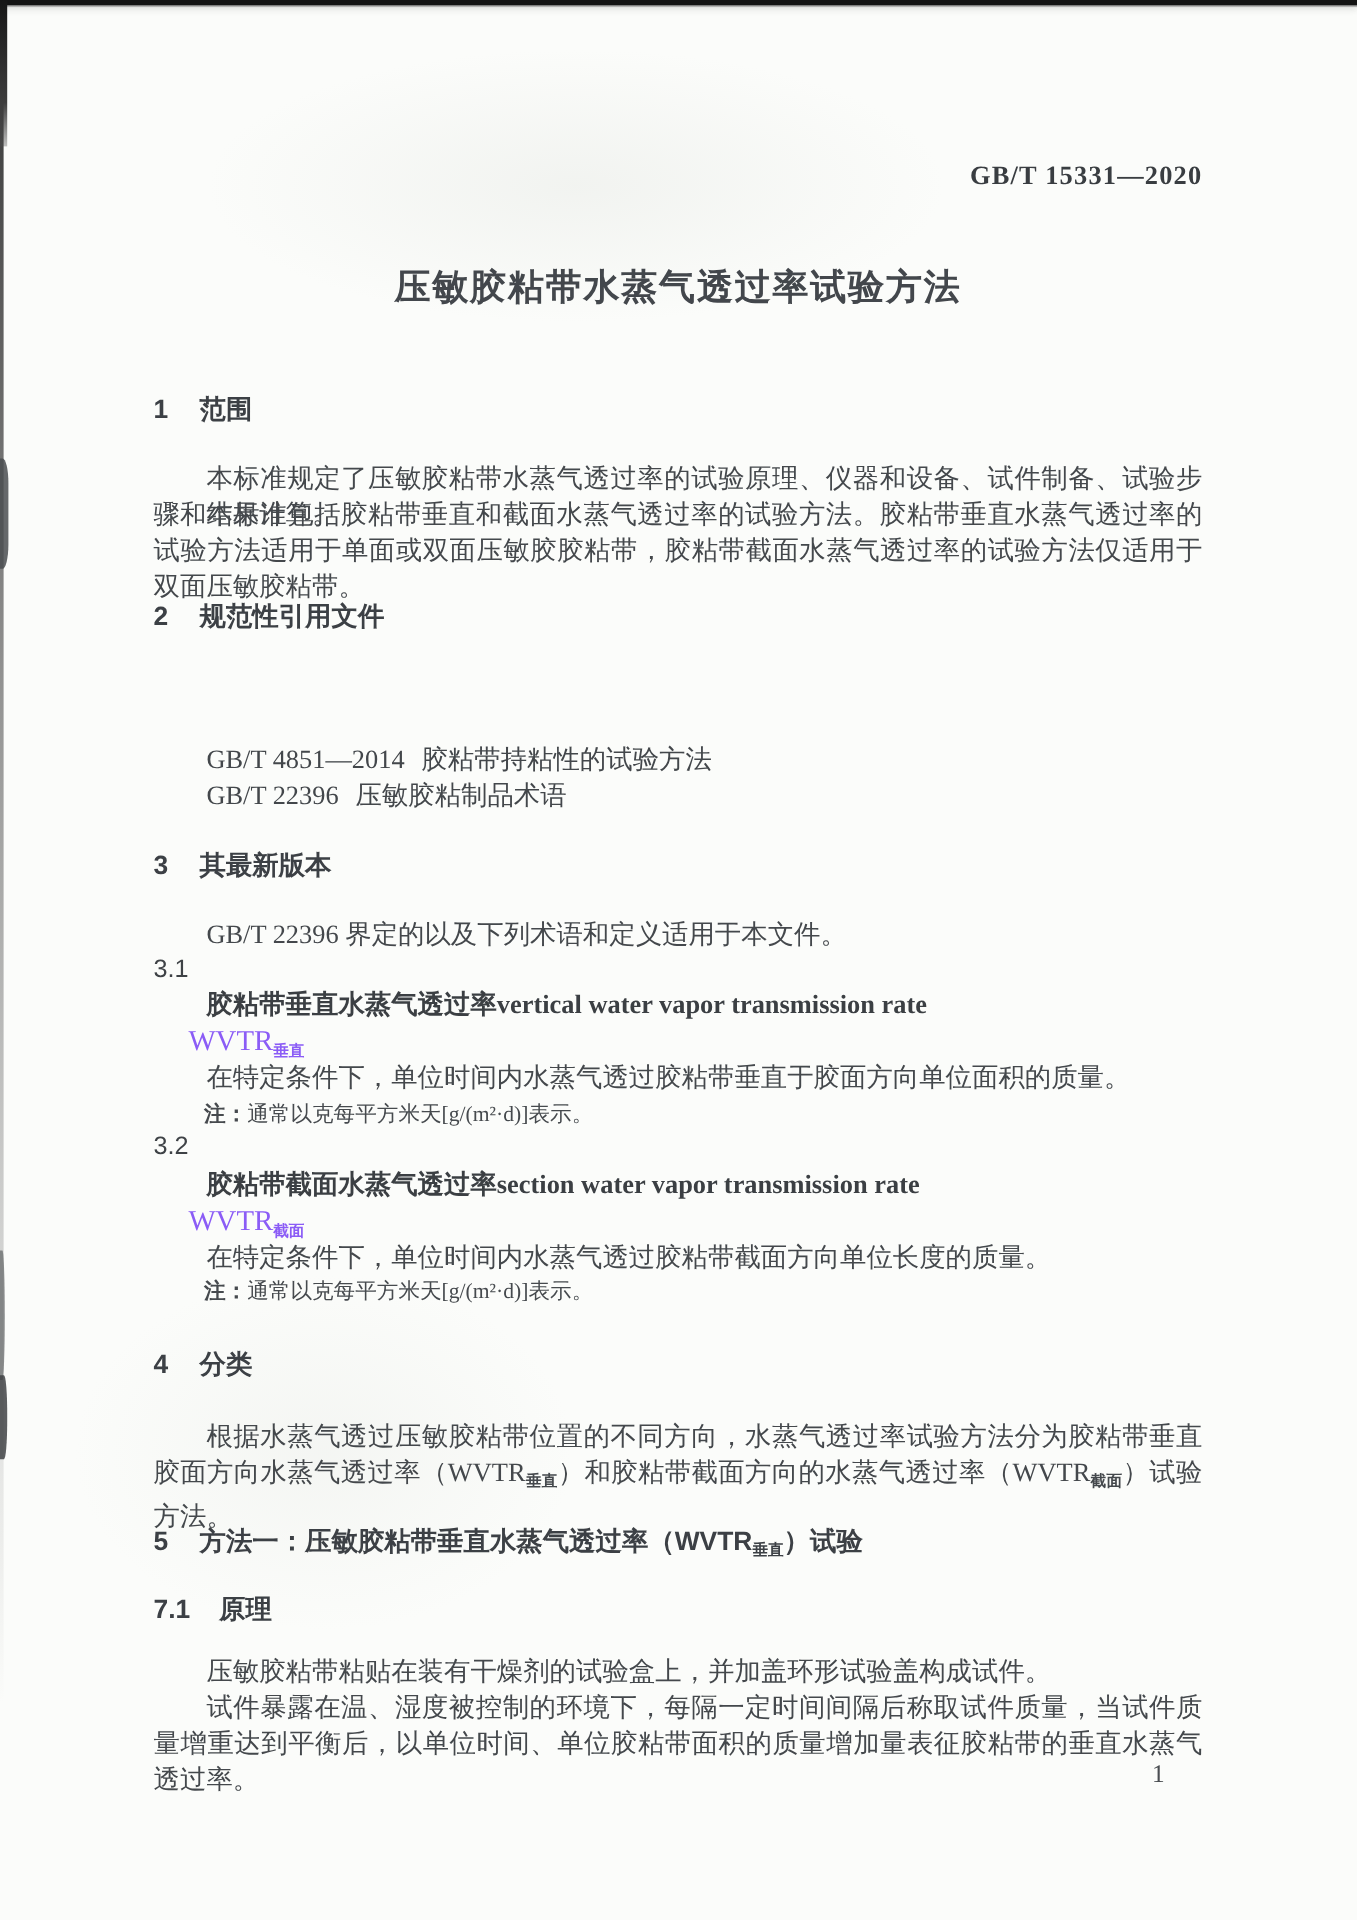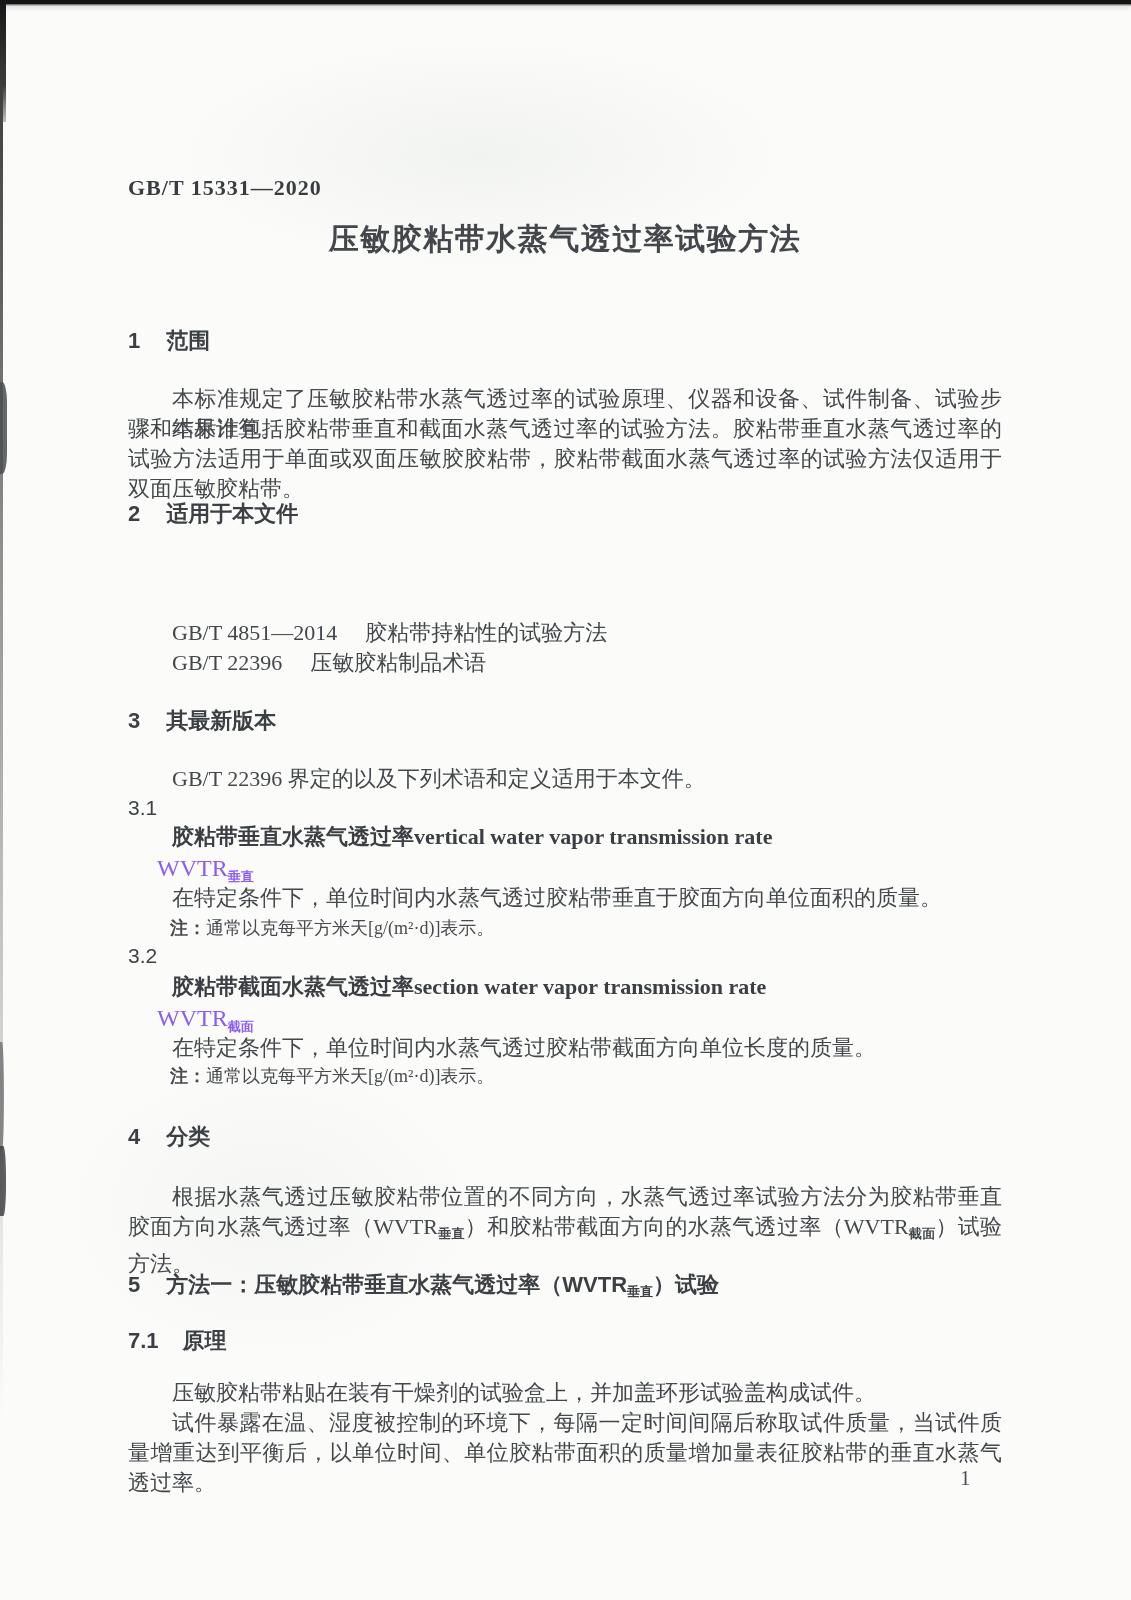--- a/index.html
+++ b/index.html
@@ -21,30 +21,30 @@
   .edge-corner{position:absolute;top:0;left:0;width:6px;height:122px;
     background:linear-gradient(to bottom,#161616,#3d3d3d 70%,rgba(80,80,80,.35));}
   .edge-blob-a{position:absolute;left:0;top:382px;width:7px;height:92px;background:#4a4d50;opacity:.85;border-radius:0 70% 70% 0/0 22% 22% 0;}
   .edge-blob-b{position:absolute;left:0;top:1042px;width:4px;height:108px;background:#56595b;opacity:.65;border-radius:0 50% 50% 0;}
   .edge-blob-c{position:absolute;left:0;top:1146px;width:6px;height:70px;background:#3f4244;opacity:.85;border-radius:0 45% 45% 0;}
   .mottle-a{position:absolute;left:170px;top:40px;width:620px;height:230px;background:radial-gradient(ellipse,rgba(226,229,224,.38),rgba(226,229,224,0) 70%);}
   .mottle-b{position:absolute;left:60px;top:1060px;width:420px;height:300px;background:radial-gradient(ellipse,rgba(228,231,226,.3),rgba(228,231,226,0) 70%);}
 
   
   .blk{position:absolute;left:128px;width:874px;}
-  .code{top:133px;font-family:"Liberation Serif","DejaVu Serif",serif;
-    font-weight:700;font-size:22px;letter-spacing:1px;color:#393d41;margin-top:42px;}
+  .code{top:133px;text-align:right;font-family:"Liberation Serif","DejaVu Serif",serif;
+    font-weight:700;font-size:22px;letter-spacing:1px;color:#393d41;}
   .title{top:219px;text-align:center;font-family:"Liberation Sans","DejaVu Sans",sans-serif;
     font-weight:700;font-size:30px;letter-spacing:1.5px;color:#43474c;}
   .h-sec{font-family:"Liberation Sans","DejaVu Sans",sans-serif;font-weight:700;
     font-size:22px;color:#3c4045;line-height:26px;}
   .h-sec .num{display:inline-block;margin-right:26px;font-weight:700;}
   .para{font-size:22px;line-height:30px;text-align:justify;text-indent:2em;color:#44484c;}
   .ref-line{font-size:22px;line-height:30px;padding-left:44px;}
-  .ref-line .ref-code{margin-right:28px;}
+  .ref-line .ref-code{margin-right:14px;}
   .sub-num{font-family:"Liberation Sans","DejaVu Sans",sans-serif;font-size:21px;color:#3e4246;line-height:24px;}
   .term-title{padding-left:44px;font-size:22px;line-height:26px;font-weight:700;}
   .term-title .zh{font-family:"Liberation Sans","DejaVu Sans",sans-serif;color:#3b3f43;}
   .term-title .en{font-family:"Liberation Serif","DejaVu Serif",serif;color:#3b3f43;}
   .term-symbol{padding-left:29px;font-size:24px;line-height:28px;color:#8b5cf6;}
   .sub-cn{font-family:"Liberation Sans","DejaVu Sans",sans-serif;font-size:13px;font-weight:700;
     vertical-align:-5px;letter-spacing:0;}
   .term-def{padding-left:44px;font-size:22px;line-height:28px;text-align:justify;color:#44484c;}
   .term-note{padding-left:42px;font-size:18px;line-height:24px;color:#464a4e;}
   .term-note .note-label{font-weight:700;}
@@ -72,21 +72,21 @@
 
   <div class="blk title">压敏胶粘带水蒸气透过率试验方法</div>
 
   <div class="blk h-sec" style="top:328px">
     <span class="num">1</span><span>范围</span>
   </div>
   <div class="blk para" style="top:384px">本标准规定了压敏胶粘带水蒸气透过率的试验原理、仪器和设备、试件制备、试验步骤和结果计算。</div>
   <div class="blk para" style="top:414px">本标准包括胶粘带垂直和截面水蒸气透过率的试验方法。胶粘带垂直水蒸气透过率的试验方法适用于单面或双面压敏胶胶粘带，胶粘带截面水蒸气透过率的试验方法仅适用于双面压敏胶粘带。</div>
 
   <div class="blk h-sec" style="top:501px">
-    <span class="num">2</span><span>适用于本文件</span>
+    <span class="num">2</span><span>规范性引用文件</span>
   </div>
   <div class="blk ref-line" style="top:618px">
     <span class="ref-code">GB/T 4851—2014</span><span>胶粘带持粘性的试验方法</span>
   </div>
   <div class="blk ref-line" style="top:648px">
     <span class="ref-code">GB/T 22396</span><span>压敏胶粘制品术语</span>
   </div>
 
   <div class="blk h-sec" style="top:708px">
     <span class="num">3</span><span>其最新版本</span>

